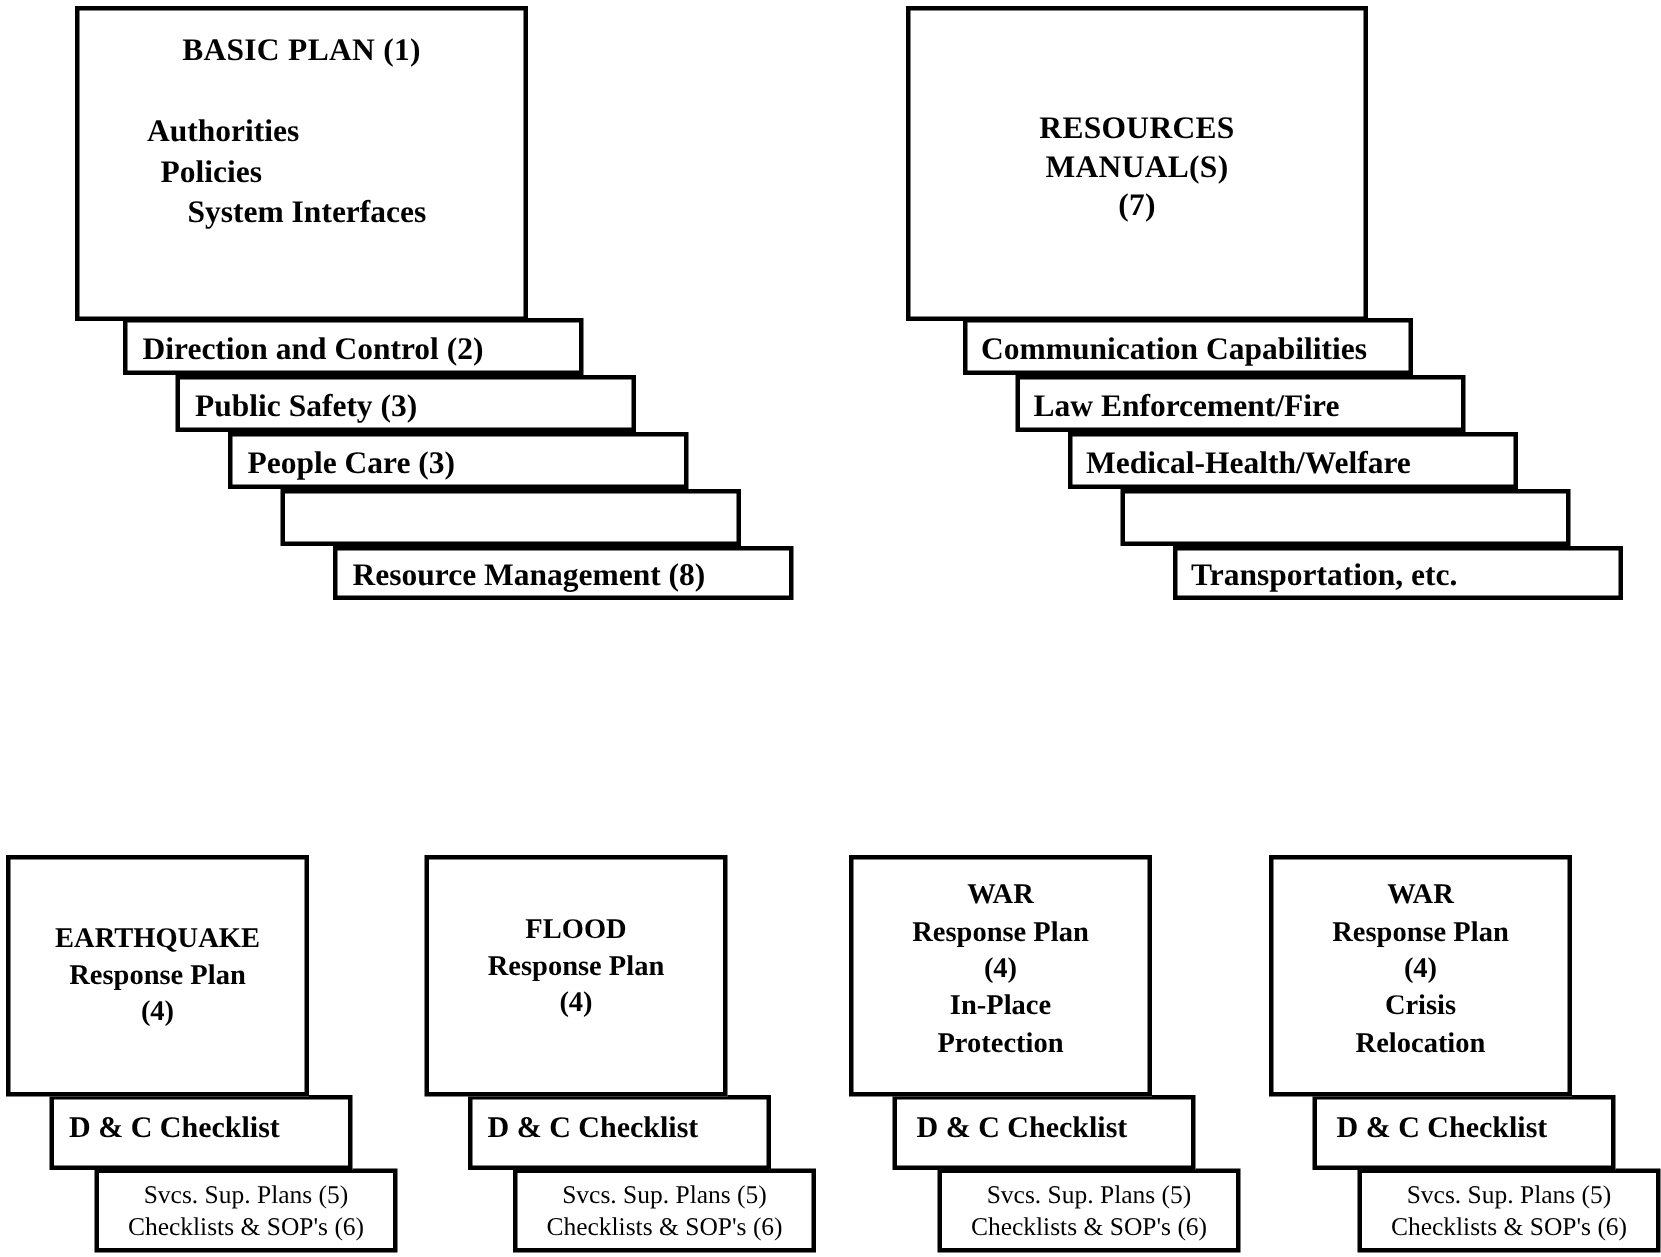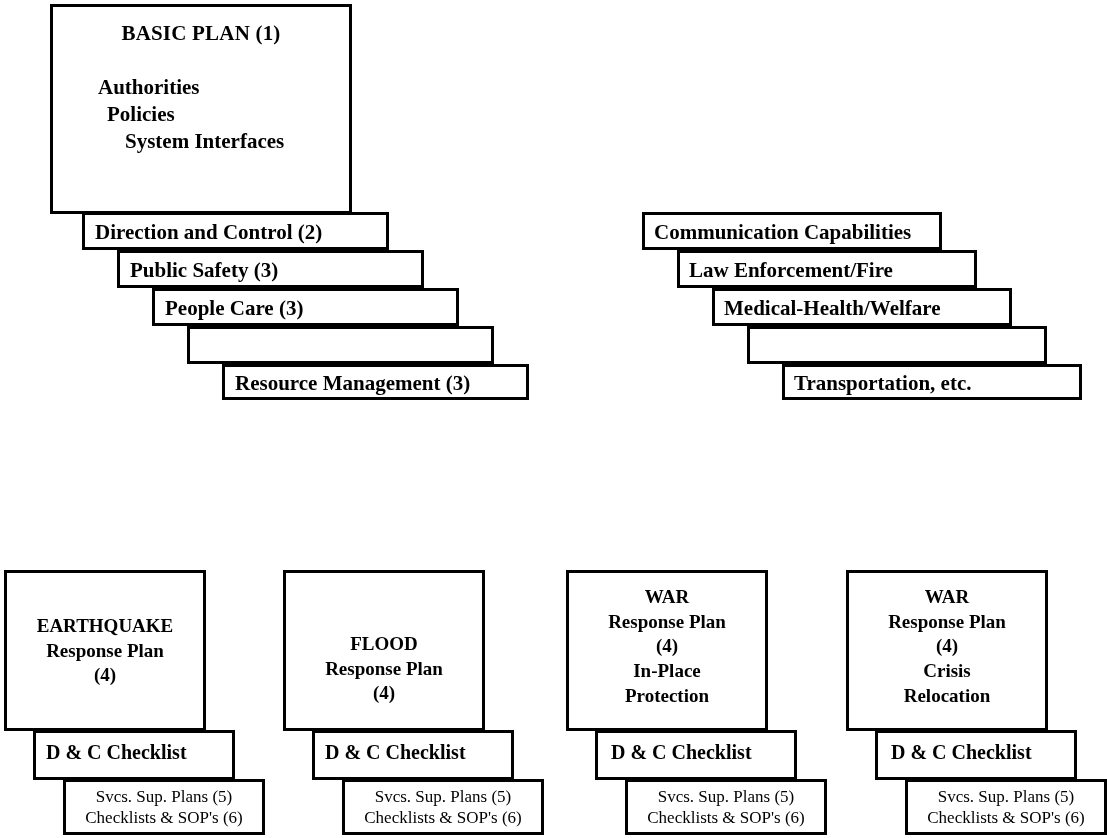--- a/index.html
+++ b/index.html
@@ -100,49 +100,54 @@
     <ul class="head-list" style="margin-top:27px;">
       <li style="padding-left:45px;font-family:Liberation Serif, serif;">Authorities</li>
       <li style="padding-left:54px;">Policies</li>
       <li style="padding-left:72px;">System Interfaces</li>
     </ul>
   </div>
 
   <div class="label-text" style="left:95px; top:222px; z-index:20;">Direction and Control (2)</div>
   <div class="label-text" style="left:130px; top:260px; z-index:20;">Public Safety (3)</div>
   <div class="label-text" style="left:165px; top:298px; z-index:20;">People Care (3)</div>
-  <div class="label-text" style="left:235px; top:373px; z-index:20;">Resource Management (3)</div>
+  <div class="label-text" style="left:235px; top:373px; z-index:20;">Resource Management (8)</div>
 
   <div class="card label-card" style="left:782px; top:364px; width:300px; height:36px; z-index:1;"></div>
   <div class="card label-card" style="left:747px; top:326px; width:300px; height:38px; z-index:2;"></div>
   <div class="card label-card" style="left:712px; top:288px; width:300px; height:38px; z-index:3;"></div>
   <div class="card label-card" style="left:677px; top:250px; width:300px; height:38px; z-index:4;"></div>
   <div class="card label-card" style="left:642px; top:212px; width:300px; height:38px; z-index:5;"></div>
 
+  <div class="card head-card" style="left:604px; top:4px; width:308px; height:210px; z-index:6;">
+    <div class="head-title" style="margin-top:66px;">RESOURCES</div>
+    <div class="head-title">MANUAL(S)</div>
+    <div class="head-title">(7)</div>
+  </div>
 
   <div class="label-text" style="left:654px; top:222px; z-index:20;">Communication Capabilities</div>
   <div class="label-text" style="left:724px; top:298px; z-index:20;">Medical-Health/Welfare</div>
   <div class="label-text" style="left:689px; top:260px; z-index:20;">Law Enforcement/Fire</div>
   <div class="label-text" style="left:794px; top:373px; z-index:20;">Transportation, etc.</div>
 
   <div class="card" style="left:63px; top:779px; width:202px; height:56px; z-index:1;"></div>
   <div class="card" style="left:33px; top:730px; width:202px; height:50px; z-index:2;"></div>
   <div class="card" style="left:4px; top:570px; width:202px; height:161px; z-index:3;">
     <div class="plan-title" style="margin-top:41px;">EARTHQUAKE</div>
     <div class="plan-title">Response Plan</div>
     <div class="plan-title">(4)</div>
   </div>
   <div class="dc-text" style="left:46px; top:742px; z-index:20;">D &amp; C Checklist</div>
   <div class="svcs-text" style="left:63px; top:787px; width:202px; z-index:20;">Svcs. Sup. Plans (5)</div>
   <div class="svcs-text" style="left:63px; top:808px; width:202px; z-index:20;">Checklists &amp; SOP's (6)</div>
 
   <div class="card" style="left:342px; top:779px; width:202px; height:56px; z-index:1;"></div>
   <div class="card" style="left:312px; top:730px; width:202px; height:50px; z-index:2;"></div>
   <div class="card" style="left:283px; top:570px; width:202px; height:161px; z-index:3;">
-    <div class="plan-title" style="margin-top:59px;">FLOOD</div>
+    <div class="plan-title" style="margin-top:35px;">FLOOD</div>
     <div class="plan-title">Response Plan</div>
     <div class="plan-title">(4)</div>
   </div>
   <div class="dc-text" style="left:325px; top:742px; z-index:20;">D &amp; C Checklist</div>
   <div class="svcs-text" style="left:342px; top:787px; width:202px; z-index:20;">Svcs. Sup. Plans (5)</div>
   <div class="svcs-text" style="left:342px; top:808px; width:202px; z-index:20;">Checklists &amp; SOP's (6)</div>
 
   <div class="card" style="left:625px; top:779px; width:202px; height:56px; z-index:1;"></div>
   <div class="card" style="left:595px; top:730px; width:202px; height:50px; z-index:2;"></div>
   <div class="card" style="left:566px; top:570px; width:202px; height:161px; z-index:3;">

